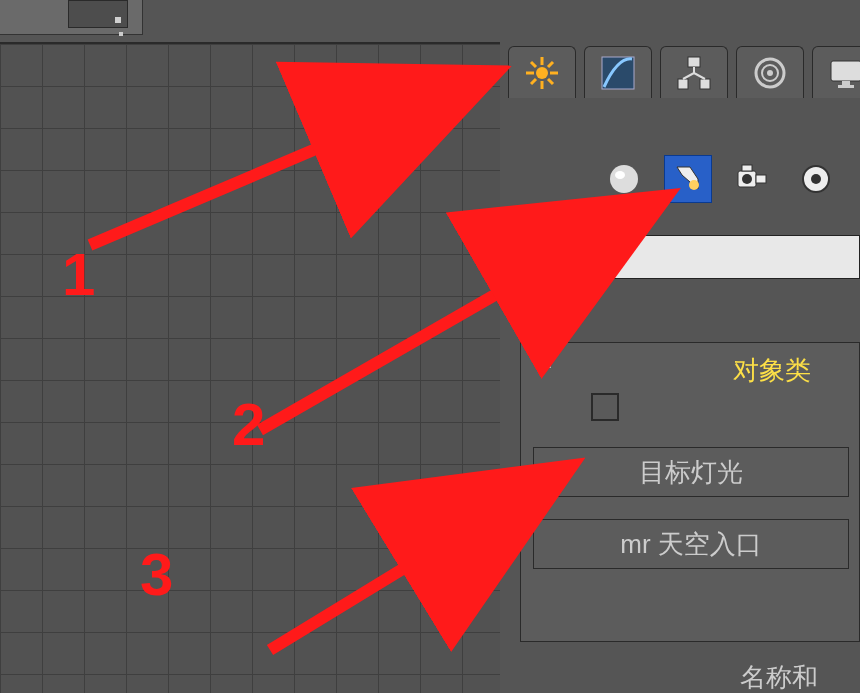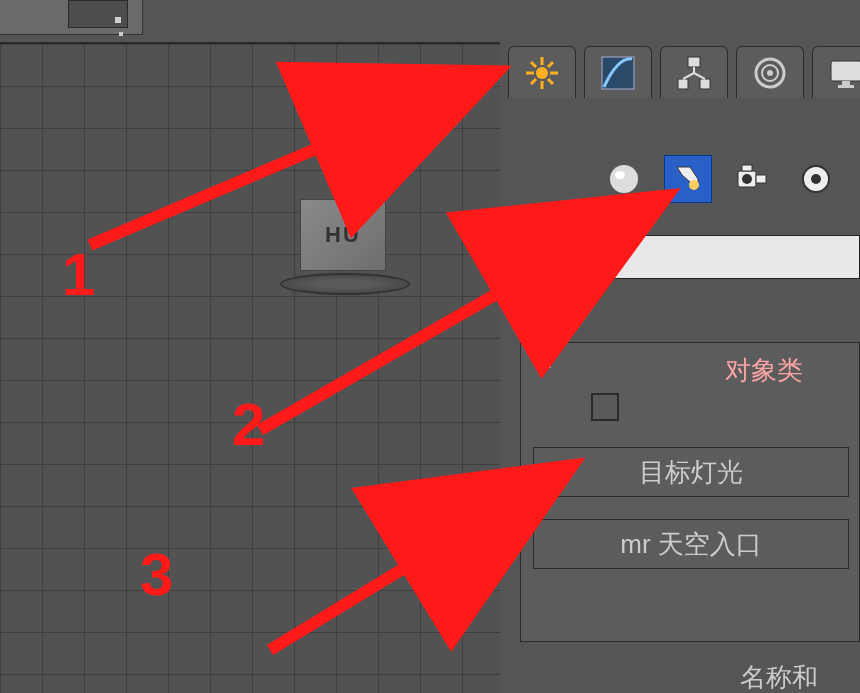--- a/index.html
+++ b/index.html
@@ -176,23 +176,23 @@
       top: 342px;
       left: 520px;
       width: 340px;
       height: 300px;
       border: 1px solid #2a2a2a;
       background: #5c5c5c;
     }
     .panel-header-label {
       position: absolute;
       top: 10px;
-      left: 204px;
-      font-size: 26px;
-      color: #fca5a5;
+      left: 212px;
+      font-size: 26px;
+      color: #fde047;
       white-space: nowrap;
     }
     .panel-minus {
       position: absolute;
       top: 12px;
       left: 24px;
       font-size: 20px;
       color: #ccc;
     }
     .autogrid-row {
@@ -265,24 +265,20 @@
 
 <div class="top-panel">
   <div class="top-panel-corner">
     <div class="top-panel-dot1"></div>
     <div class="top-panel-dot2"></div>
   </div>
 </div>
 
 <div class="viewport">
   <div class="grid"></div>
-  <div class="viewport-object">
-    <div class="disc"></div>
-    <div class="cube">HU</div>
-  </div>
 </div>
 
 <div class="toolbar">
   <div class="tab-btn active">
     <svg width="40" height="40" viewBox="0 0 40 40">
       <g transform="translate(20,20)">
         <circle r="6" fill="#ffb020"></circle>
         <g stroke="#ffb020" stroke-width="3">
           <line x1="0" y1="-16" x2="0" y2="-8"></line>
           <line x1="0" y1="16" x2="0" y2="8"></line>

